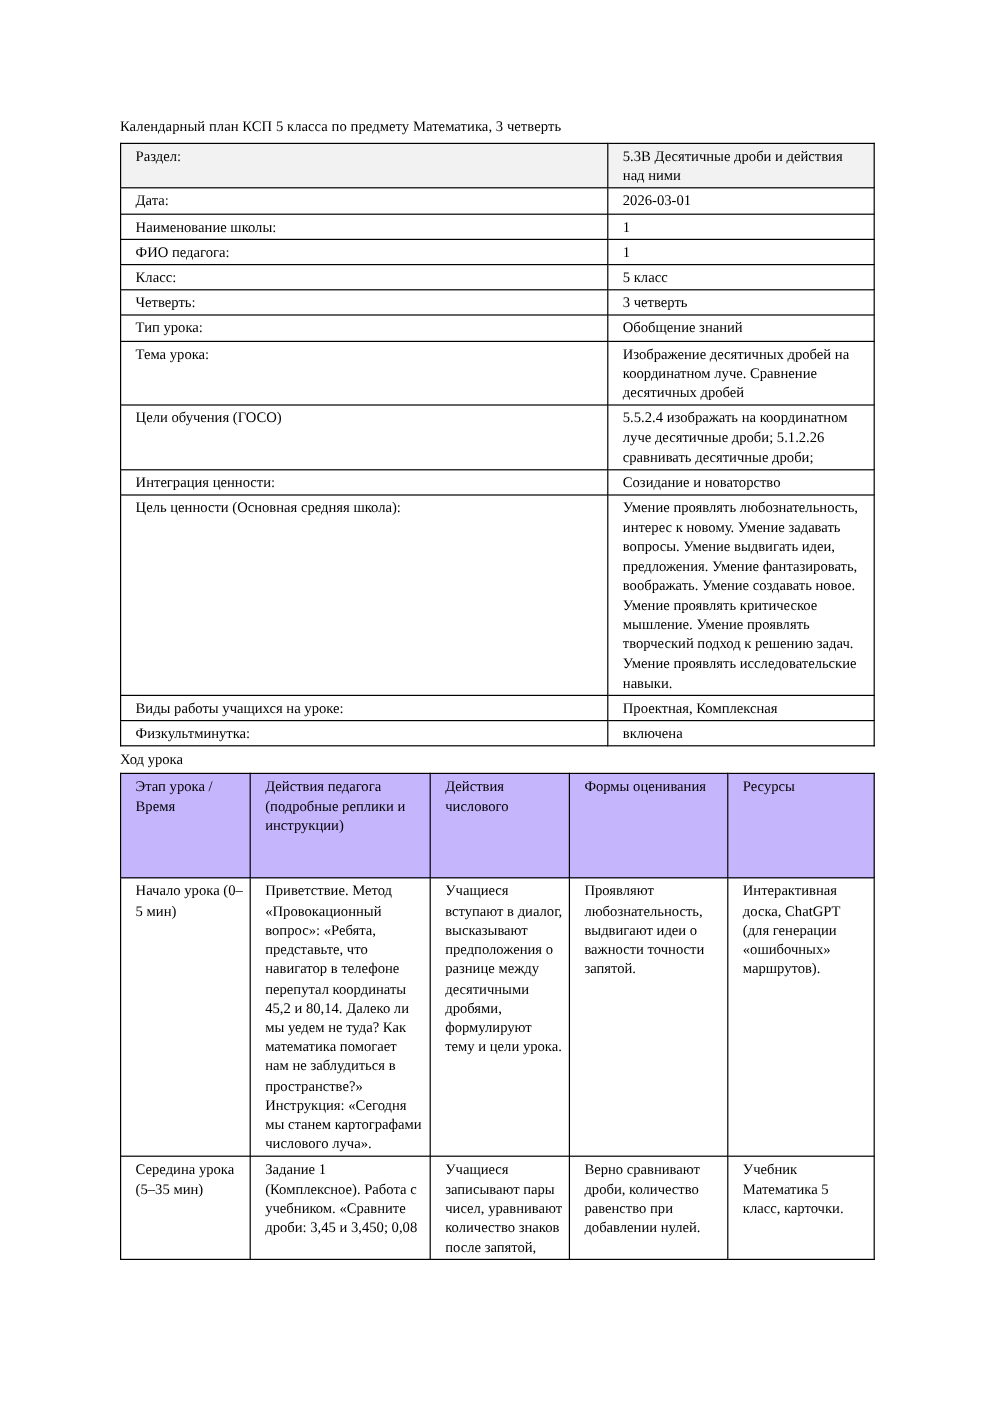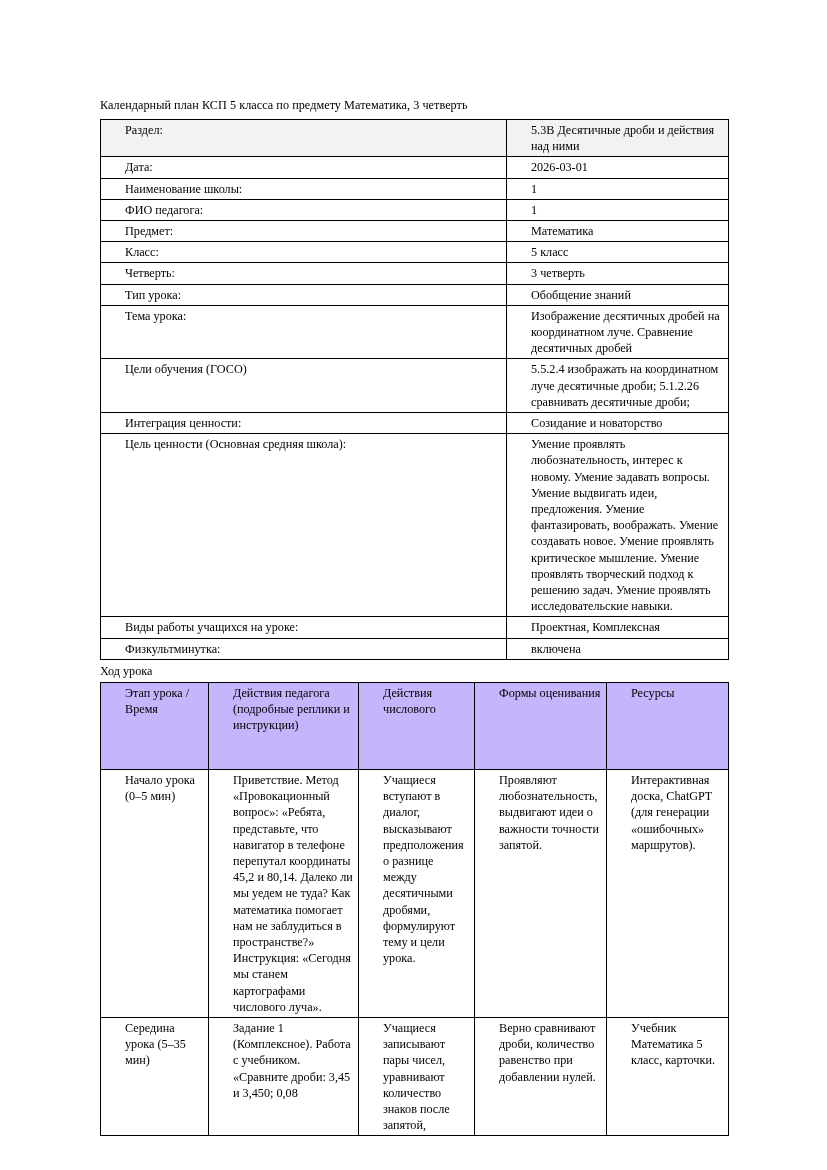--- a/index.html
+++ b/index.html
@@ -30,21 +30,21 @@
   }
   table {
     border-collapse: collapse;
     table-layout: fixed;
     width: 628px;
     margin: 0;
   }
   table td, table th {
     border: 1px solid #000000;
     vertical-align: top;
-    padding: 2px 5px 2px 24px;
+    padding: 2px 5px 2px 12px;
     font-size: 12.2px;
     line-height: 16.2px;
     font-weight: normal;
     text-align: left;
   }
   
   .info-table col.c1 { width: 406px; }
   .info-table col.c2 { width: 222px; }
   .info-table tr.shaded td { background: #f2f2f2; }
   
@@ -82,24 +82,20 @@
           <td>Дата:</td>
           <td>2026-03-01</td>
         </tr>
         <tr>
           <td>Наименование школы:</td>
           <td>1</td>
         </tr>
         <tr>
           <td>ФИО педагога:</td>
           <td>1</td>
-        </tr>
-        <tr>
-          <td>Предмет:</td>
-          <td>Математика</td>
         </tr>
         <tr>
           <td>Класс:</td>
           <td>5 класс</td>
         </tr>
         <tr>
           <td>Четверть:</td>
           <td>3 четверть</td>
         </tr>
         <tr>

